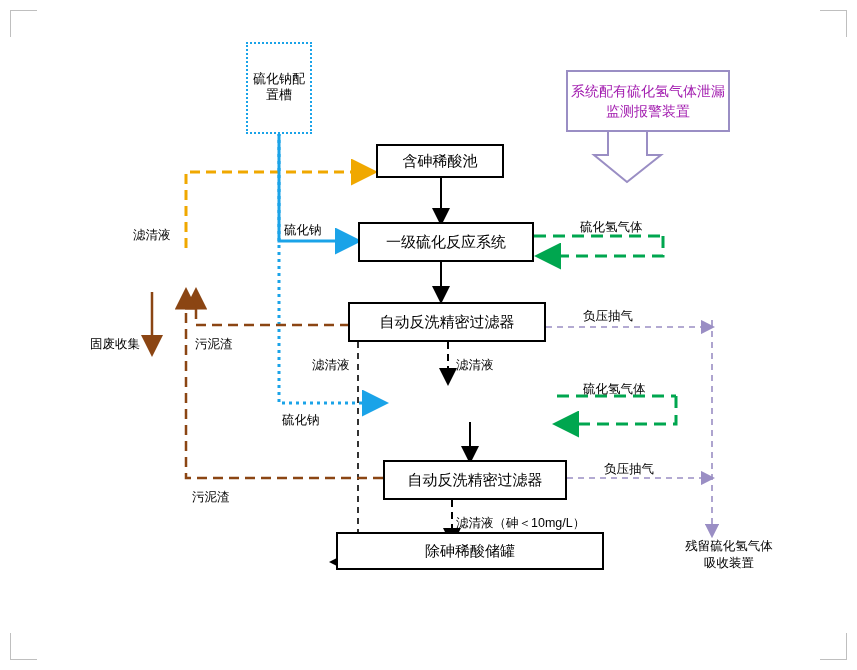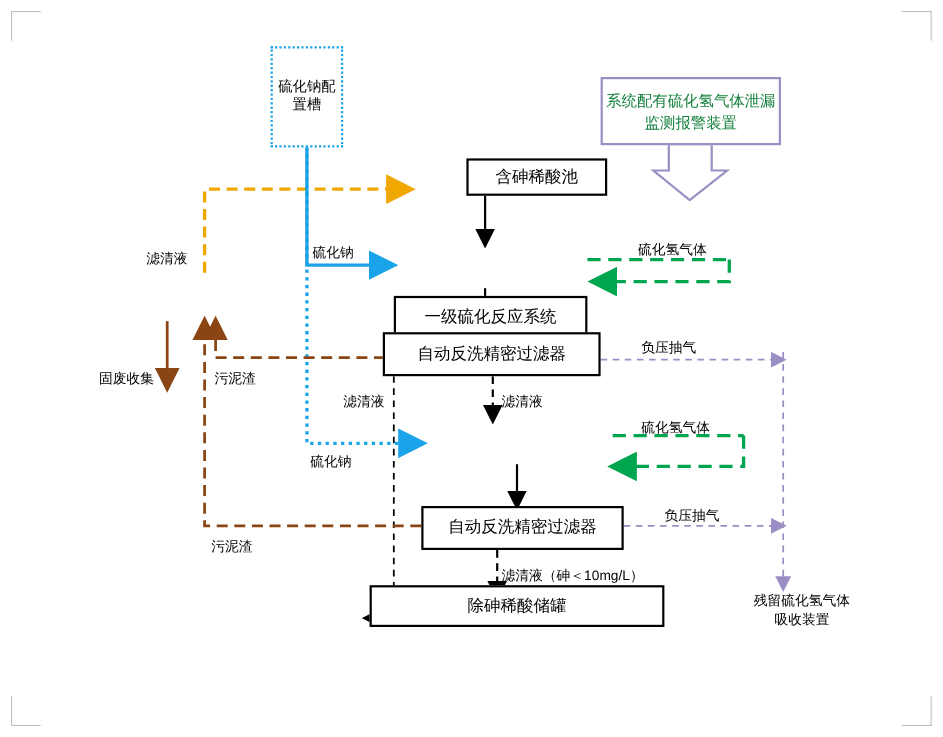--- a/index.html
+++ b/index.html
@@ -46,23 +46,24 @@
   }
   .node.dotted-blue {
     border: 2px dotted #1aa3e8;
     font-size: 13px;
     line-height: 1.25;
     padding: 4px 2px;
     font-family: Liberation Mono, monospace;
   }
   .node.purple {
     border: 2px solid #9a8ec4;
-    color: #15803d;
+    color: #a21caf;
     font-size: 14px;
     line-height: 1.45;
+    margin-left: 20px;
   }
   .label {
     position: absolute;
     font-size: 12.5px;
     color: #000000;
     white-space: nowrap;
     background: transparent;
   }
   svg.edges {
     position: absolute;
@@ -139,26 +140,26 @@
   </svg>
 
   <div class="node dotted-blue" style="left:246px; top:42px; width:66px; height:92px;">
     <span>硫化钠配置槽</span>
   </div>
 
   <div class="node purple" style="left:546px; top:70px; width:164px; height:62px;">
     <span>系统配有硫化氢气体泄漏监测报警装置</span>
   </div>
 
-  <div class="node solid" style="left:376px; top:144px; width:128px; height:34px;margin-left:48px;">
+  <div class="node solid" style="left:376px; top:144px; width:128px; height:34px;">
     <span>含砷稀酸池</span>
   </div>
 
 
-  <div class="node solid" style="left:358px; top:222px; width:176px; height:40px;margin-top:47px;">
+  <div class="node solid" style="left:358px; top:222px; width:176px; height:40px;">
     <span>一级硫化反应系统</span>
   </div>
 
   <div class="node solid" style="left:348px; top:302px; width:198px; height:40px;">
     <span>自动反洗精密过滤器</span>
   </div>
 
 
   <div class="node solid" style="left:383px; top:460px; width:184px; height:40px;">
     <span>自动反洗精密过滤器</span>

